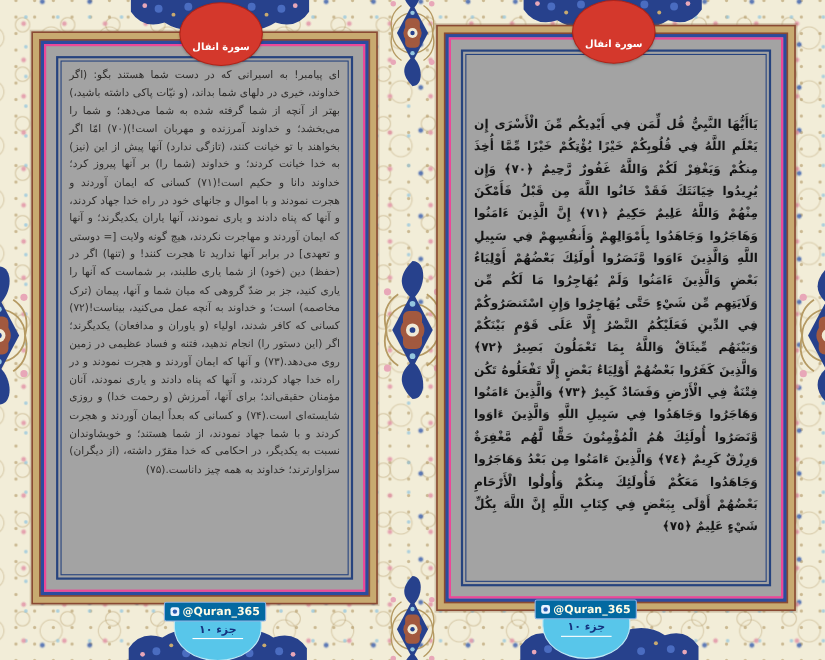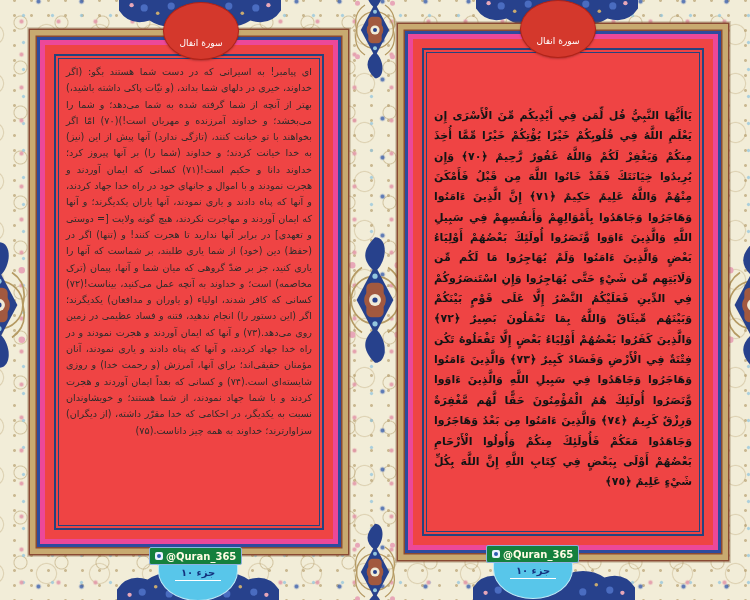--- a/index.html
+++ b/index.html
@@ -18,22 +18,22 @@
       radial-gradient(circle, rgba(148,198,222,.75) 1px, transparent 2.2px),
       radial-gradient(circle, transparent 5.6px, rgba(170,142,88,.42) 6.4px, transparent 7.6px),
       radial-gradient(circle, transparent 9px, rgba(170,142,88,.30) 9.9px, transparent 11.2px),
       radial-gradient(circle, rgba(170,142,88,.55) 1px, transparent 1.9px);
     background-size:37px 33px,43px 39px,29px 27px,41px 45px,53px 49px,17px 15px;
     background-position:3px 5px,17px 21px,9px 2px,0 0,20px 10px,6px 8px;
   }
   .orn{position:absolute;pointer-events:none;}
   
   .page{
-    position:absolute;background:#ef4444;
-    border:5px solid #ec4899;
+    position:absolute;background:#a3a3a3;
+    border:2px solid #ec4899;
     box-shadow:
       0 0 0 3px #2c4b9e,
       0 0 0 4.5px #8a4a33,
       0 0 0 10px #c8aa70,
       0 0 0 11.5px #8a4a33,
       0 0 0 13px rgba(120,90,50,.25);
   }
   .page-left{left:40px;top:40px;width:288px;height:494px;}
   .page-right{left:408px;top:34px;width:300px;height:506px;}
   .text-frame{position:absolute;inset:9px;border:2px solid #26437e;}
@@ -47,27 +47,27 @@
     font-size:11px;line-height:1.85;font-weight:bold;margin-top:48px;
   }
   
   .surah-oval{
     position:absolute;width:74px;height:56px;border-radius:50%;
     background:#d4382c;border:1px solid #b02318;
     display:flex;align-items:flex-end;justify-content:center;
     box-shadow:0 1px 2px rgba(0,0,0,.25);z-index:6;
   }
   .surah-oval span{
-    color:#ffffff;font-size:9px;font-weight:normal;direction:rtl;
+    color:#ffffff;font-size:9px;font-weight:bold;direction:rtl;
     padding-bottom:11px;letter-spacing:0;
   }
   
   .channel-badge{
     position:absolute;z-index:8;display:flex;align-items:center;gap:3px;
-    background:#15803d;border:1px solid #8fb1e2;border-radius:2px;
+    background:#0369a1;border:1px solid #8fb1e2;border-radius:2px;
     padding:1px 5px;height:14px;
   }
   .channel-badge .logo{
     width:8px;height:8px;border-radius:2px;background:#eaf2ff;
     display:inline-block;position:relative;flex:0 0 auto;
   }
   .channel-badge .logo::after{
     content:"";position:absolute;inset:2px;border-radius:50%;background:#2b5cb0;
   }
   .channel-badge .handle{color:#fffce4;font-size:10px;font-weight:bold;white-space:nowrap;}

